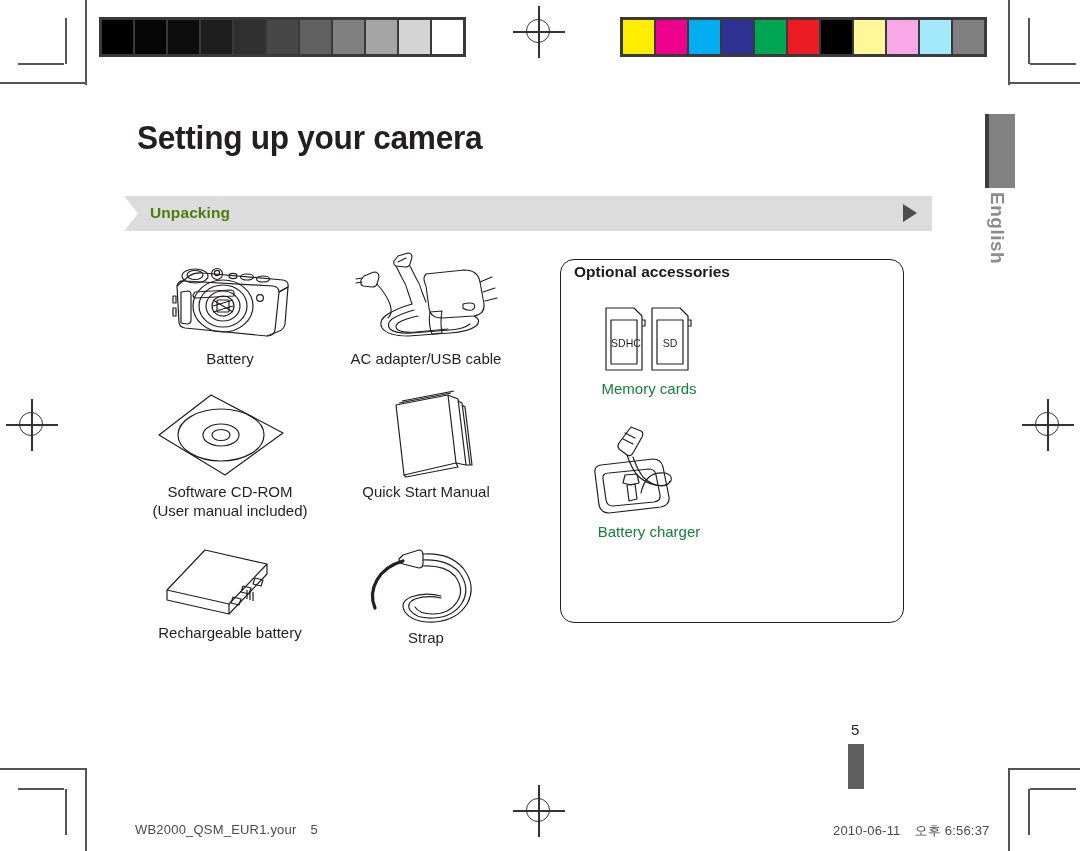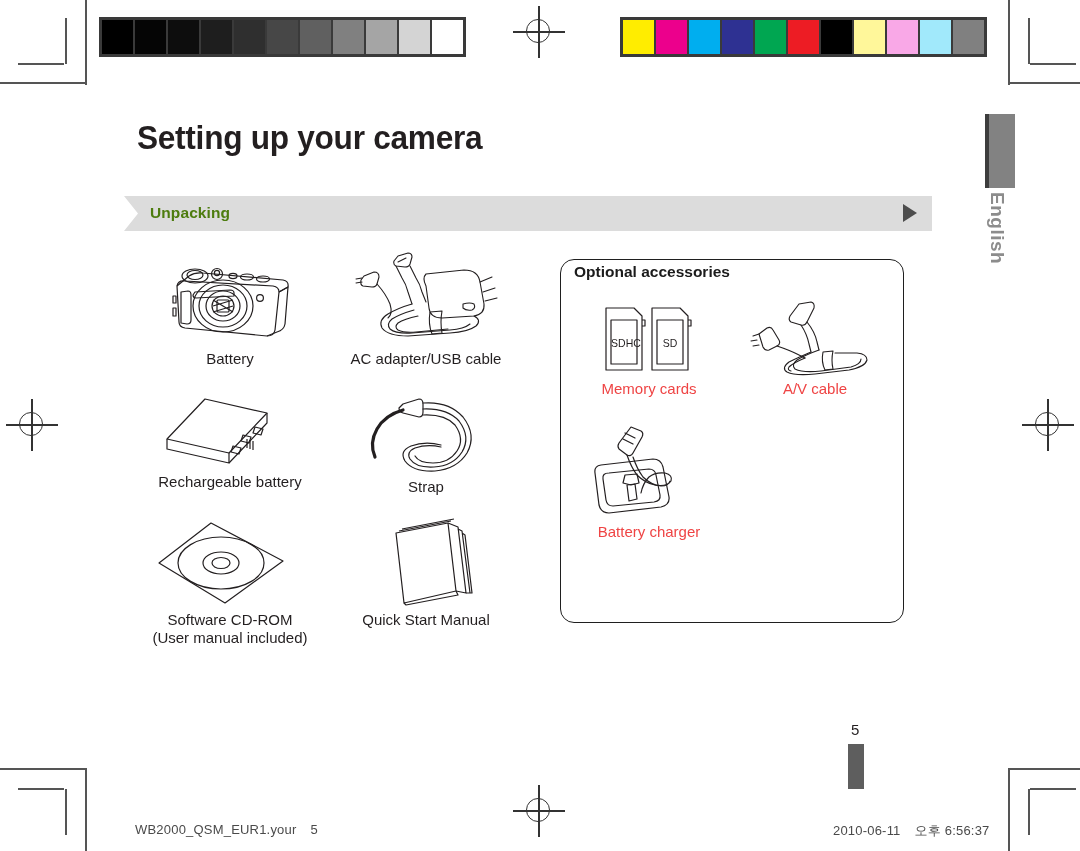--- a/index.html
+++ b/index.html
@@ -120,21 +120,21 @@
   .opt-grid {
     position: absolute; left: 566px; top: 300px;
     width: 332px;
   }
   .opt-row { display: flex; }
   .opt-item {
     width: 166px;
     display: flex; flex-direction: column; align-items: center;
   }
   .opt-label {
-    font-size: 15px; color: #ef4444; text-align: center;
+    font-size: 15px; color: #15803d; text-align: center;
     margin-top: 2px;
   }
 
   
   .pageno {
     position: absolute; left: 851px; top: 721px;
     font-size: 15px; color: #231f20;
   }
   .pageno-bar {
     position: absolute; left: 848px; top: 744px;
@@ -282,20 +282,50 @@
             <path d="M66 56 Q52 60 42 66 Q32 72 36 80 Q42 88 62 88 L104 85 Q122 84 130 78 Q136 72 128 68"></path>
             <path d="M68 62 Q54 66 46 71 Q40 76 44 81 Q50 86 66 85 L104 82 Q118 81 124 76"></path>
             <path d="M72 68 Q58 71 52 75 Q48 79 52 82 Q58 85 70 84 L102 81"></path>
             <path d="M84 64 Q82 76 86 86 L96 85 Q94 74 96 63 Z"></path>
           </g>
         </svg>
         <div class="item-label">AC adapter/USB cable</div>
       </div>
     </div>
 
+    <div class="item-row" style="margin-top:20px;">
+      <div class="item">
+        <svg class="art" width="150" height="92" viewBox="0 0 150 92">
+          <g fill="none" stroke="#231f20" stroke-width="1.2" stroke-linejoin="round">
+            <path d="M56 6 L128 44 L70 86 L4 46 Z"></path>
+            <ellipse cx="66" cy="46" rx="43" ry="26"></ellipse>
+            <ellipse cx="66" cy="46" rx="18" ry="11"></ellipse>
+            <ellipse cx="66" cy="46" rx="9" ry="5.5"></ellipse>
+          </g>
+        </svg>
+        <div class="item-label">
+          <span>Software CD-ROM</span><br>
+          <span>(User manual included)</span>
+        </div>
+      </div>
+
+      <div class="item">
+        <svg class="art" width="120" height="92" viewBox="0 0 120 92">
+          <g fill="none" stroke="#231f20" stroke-width="1.2" stroke-linejoin="round">
+            <path d="M30 16 L82 6 L90 74 L38 86 Z"></path>
+            <path d="M82 6 L92 10 L100 76 L90 74"></path>
+            <path d="M38 86 L40 88 L92 78 L90 74"></path>
+            <path d="M33 14 L85 4 M36 12 L88 2"></path>
+            <path d="M92 12 L96 14 L104 76 L100 76 M96 16 L99 18 L106 76 L104 76"></path>
+          </g>
+        </svg>
+        <div class="item-label">Quick Start Manual</div>
+      </div>
+    </div>
+
     <div class="item-row" style="margin-top:22px;">
       <div class="item">
         <svg class="art" width="150" height="80" viewBox="0 0 150 80">
           <g fill="none" stroke="#231f20" stroke-width="1.2" stroke-linejoin="round">
             <path d="M50 8 L112 22 L74 62 L12 48 Z"></path>
             <path d="M12 48 L12 58 L74 72 L74 62"></path>
             <path d="M112 22 L112 32 L74 72"></path>
             <path d="M100 36 L108 38 L106 44 L98 42 Z"></path>
             <path d="M88 44 L96 46 L94 52 L86 50 Z"></path>
             <path d="M92 48 L92 57 M95 49 L95 58 M98 50 L98 59"></path>
@@ -309,50 +339,20 @@
         <svg class="art" width="130" height="85" viewBox="0 0 130 85">
           <g fill="none" stroke="#231f20" stroke-width="1.2" stroke-linejoin="round" stroke-linecap="round">
             <path d="M14 66 Q8 52 16 38 Q24 24 42 19" stroke-width="3.2"></path>
             <path d="M42 13 L58 8 Q62 8 62 13 L62 21 Q62 26 58 26 L42 22 Q38 21 38 17 Z"></path>
             <path d="M62 12 Q88 10 102 26 Q116 44 106 62 Q96 78 74 80 Q52 81 44 70 Q38 60 50 55 Q64 50 80 54"></path>
             <path d="M62 18 Q86 17 98 30 Q110 46 101 61 Q92 75 73 76 Q55 77 49 68 Q45 61 54 57 Q66 53 80 56"></path>
             <path d="M62 24 Q84 23 94 34 Q104 48 96 60 Q88 72 72 72 Q58 72 54 65"></path>
           </g>
         </svg>
         <div class="item-label">Strap</div>
-      </div>
-    </div>
-
-    <div class="item-row" style="margin-top:20px;">
-      <div class="item">
-        <svg class="art" width="150" height="92" viewBox="0 0 150 92">
-          <g fill="none" stroke="#231f20" stroke-width="1.2" stroke-linejoin="round">
-            <path d="M56 6 L128 44 L70 86 L4 46 Z"></path>
-            <ellipse cx="66" cy="46" rx="43" ry="26"></ellipse>
-            <ellipse cx="66" cy="46" rx="18" ry="11"></ellipse>
-            <ellipse cx="66" cy="46" rx="9" ry="5.5"></ellipse>
-          </g>
-        </svg>
-        <div class="item-label">
-          <span>Software CD-ROM</span><br>
-          <span>(User manual included)</span>
-        </div>
-      </div>
-
-      <div class="item">
-        <svg class="art" width="120" height="92" viewBox="0 0 120 92">
-          <g fill="none" stroke="#231f20" stroke-width="1.2" stroke-linejoin="round">
-            <path d="M30 16 L82 6 L90 74 L38 86 Z"></path>
-            <path d="M82 6 L92 10 L100 76 L90 74"></path>
-            <path d="M38 86 L40 88 L92 78 L90 74"></path>
-            <path d="M33 14 L85 4 M36 12 L88 2"></path>
-            <path d="M92 12 L96 14 L104 76 L100 76 M96 16 L99 18 L106 76 L104 76"></path>
-          </g>
-        </svg>
-        <div class="item-label">Quick Start Manual</div>
       </div>
     </div>
   </div>
 
   <div class="opt-box"></div>
   <div class="opt-title">Optional accessories</div>
 
   <div class="opt-grid">
     <div class="opt-row">
       <div class="opt-item">
@@ -364,37 +364,20 @@
             <text x="42" y="47" font-family="Liberation Sans, sans-serif" font-size="10.5" fill="#231f20" stroke="none" text-anchor="middle">SDHC</text>
             <path d="M68 8 L96 8 L104 16 L104 70 L68 70 Z"></path>
             <rect x="73" y="20" width="26" height="44"></rect>
             <path d="M104 20 L107 20 L107 26 L104 26"></path>
             <text x="86" y="47" font-family="Liberation Sans, sans-serif" font-size="10.5" fill="#231f20" stroke="none" text-anchor="middle">SD</text>
           </g>
         </svg>
         <div class="opt-label">Memory cards</div>
       </div>
 
-      <div class="opt-item">
-        <svg class="art" width="140" height="78" viewBox="0 0 140 78">
-          <g fill="none" stroke="#231f20" stroke-width="1.1" stroke-linejoin="round" stroke-linecap="round">
-            <path d="M54 4 L66 2 Q70 3 69 8 L62 22 Q60 26 56 25 L46 22 Q43 20 45 16 Z"></path>
-            <path d="M56 25 Q62 34 64 44 L66 52"></path>
-            <path d="M62 22 Q70 32 72 42 L74 50"></path>
-            <path d="M14 34 L22 28 Q26 26 28 30 L34 40 Q36 44 32 46 L24 50 Q20 51 18 47 Z"></path>
-            <path d="M8 36 L14 34 M6 41 L12 40 M8 46 L14 45"></path>
-            <path d="M32 46 Q44 50 52 54 L60 58"></path>
-            <path d="M66 52 Q52 58 44 62 Q36 68 42 72 Q50 76 70 74 L104 70 Q120 67 122 60 Q122 54 112 53 L90 53"></path>
-            <path d="M74 50 Q60 55 52 60 Q46 65 50 69 Q58 73 76 71 L106 67 Q116 64 116 59"></path>
-            <path d="M60 58 Q48 63 44 67 Q42 70 46 71"></path>
-            <path d="M78 52 Q76 62 80 70 L88 69 Q86 60 88 51 Z"></path>
-          </g>
-        </svg>
-        <div class="opt-label">A/V cable</div>
-      </div>
     </div>
 
     <div class="opt-row" style="margin-top:26px;gap:15px;">
       <div class="opt-item">
         <svg class="art" width="140" height="98" viewBox="0 0 140 98">
           <g fill="none" stroke="#231f20" stroke-width="1.2" stroke-linejoin="round" stroke-linecap="round">
             <path d="M52 4 L62 8 Q65 10 63 14 L54 30 Q52 34 48 32 L40 26 Q38 23 40 20 Z"></path>
             <path d="M46 10 L56 15 M44 16 L54 21"></path>
             <path d="M48 32 Q52 44 58 52 Q66 60 76 62 Q88 64 92 58 Q94 52 86 50 Q76 49 70 54 Q64 60 62 70"></path>
             <path d="M54 34 Q58 46 64 54 Q72 62 82 63 Q90 63 91 58"></path>

